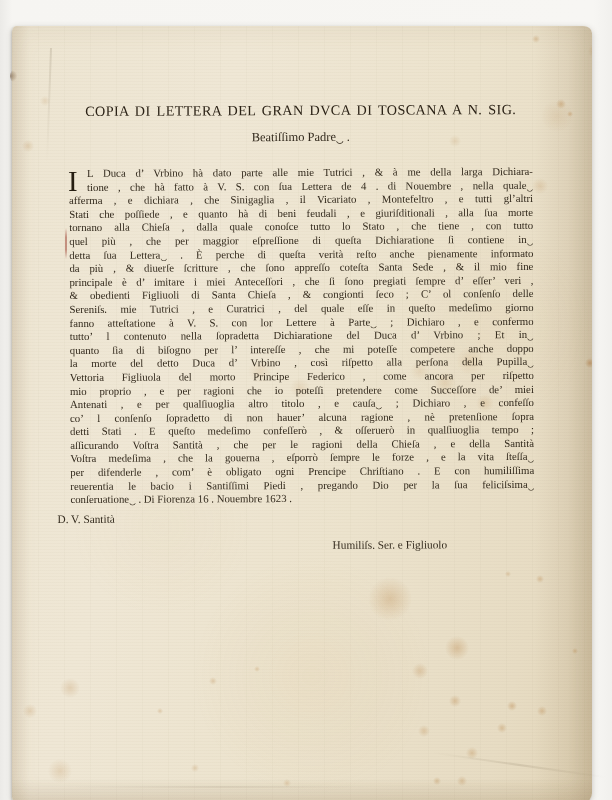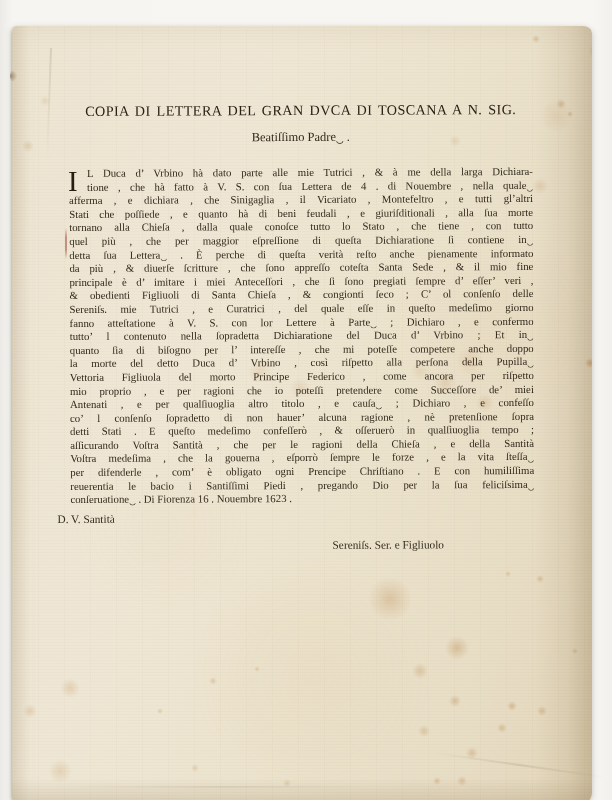--- a/index.html
+++ b/index.html
@@ -154,16 +154,16 @@
           <div>Voſtra medeſima , che la gouerna , eſporrò ſempre le forze , e la vita ſteſſa‿</div>
           <div>per difenderle , com’ è obligato ogni Prencipe Chriſtiano . E con humiliſſima</div>
           <div>reuerentia le bacio i Santiſſimi Piedi , pregando Dio per la ſua feliciſsima‿</div>
           <div>conſeruatione‿ . Di Fiorenza 16 . Nouembre 1623 .</div>
         </div>
     </div>
 
     <div class="valediction">D. V. Santità</div>
 
     <div class="signature">
-      <div class="sig1">Sereniſs. Ser. e Figliuolo</div>
+      <div class="sig1">Humiliſs. Ser. e Figliuolo</div>
     </div>
   </div>
 </div>
 
 </body></html>

